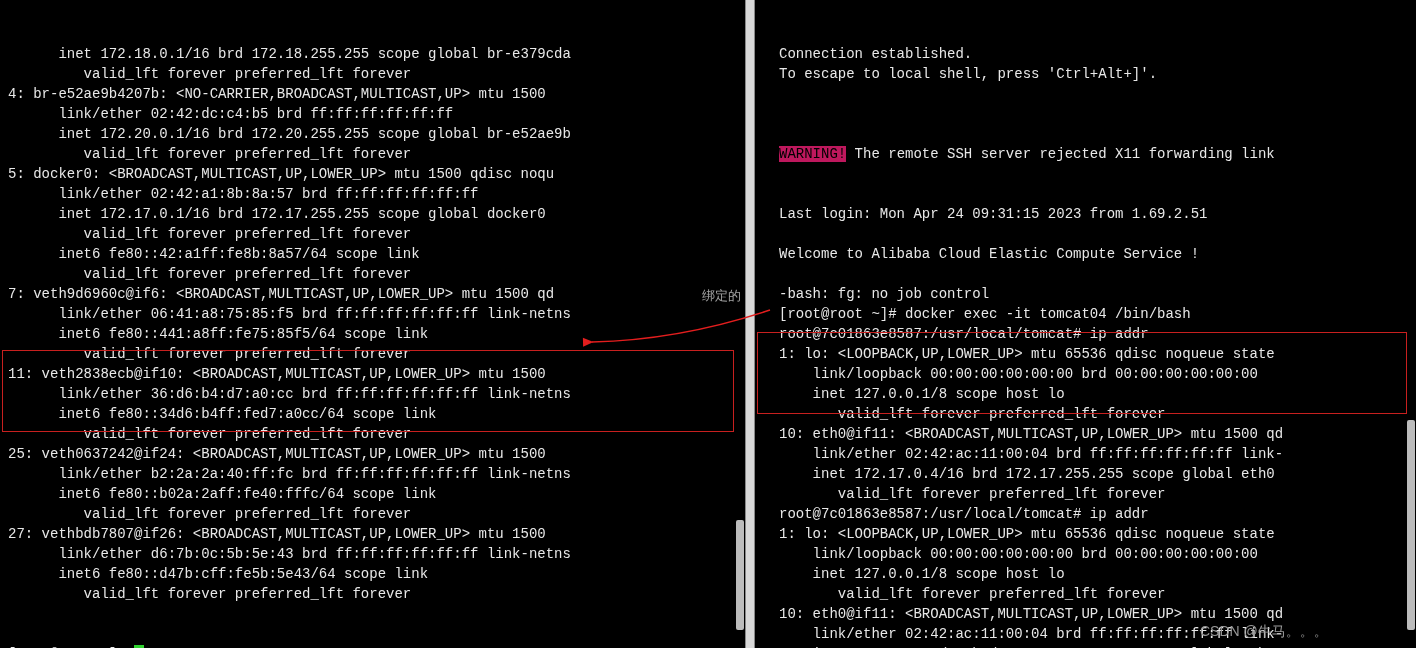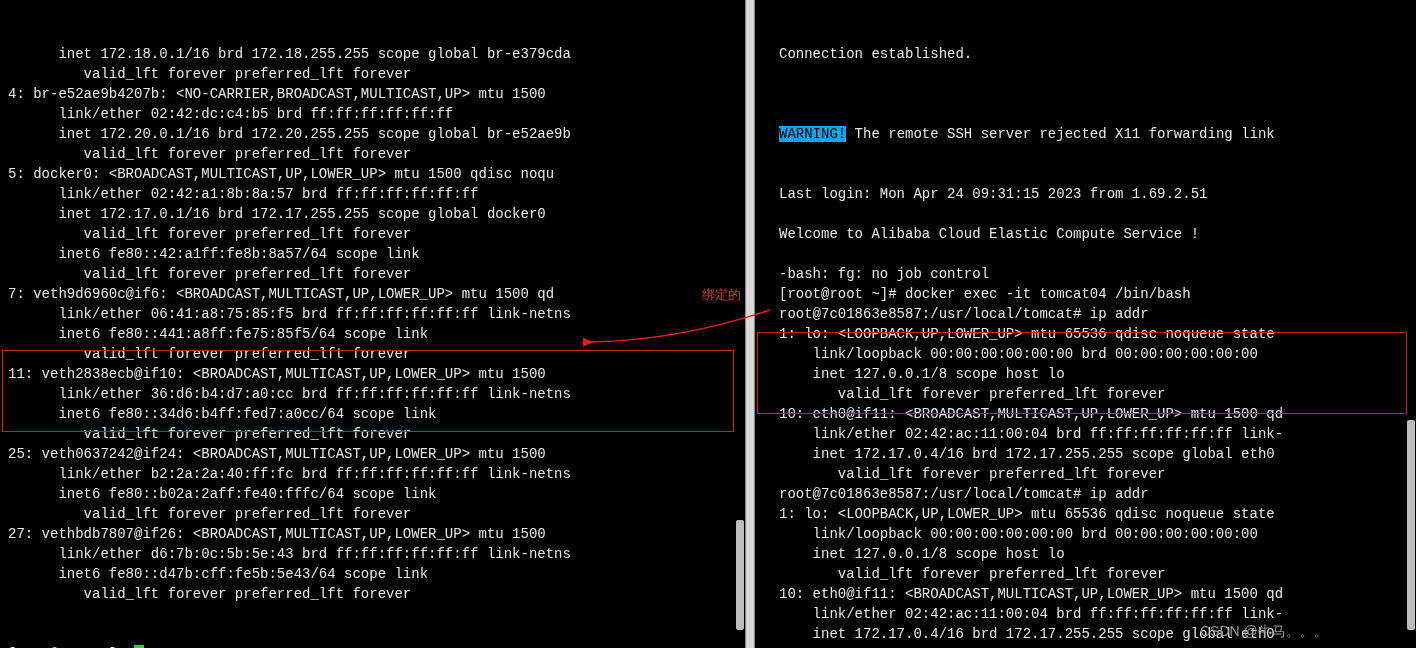--- a/index.html
+++ b/index.html
@@ -22,32 +22,32 @@
   .pane {
     position: relative;
     background: #000;
     white-space: pre;
     overflow: hidden;
   }
   .pane-left { width: 745px; padding: 4px 8px 4px 8px; }
   .divider { width: 10px; background: #d8d8d8; border-left:1px solid #888; border-right:1px solid #888; }
   .pane-right { flex: 1; padding: 4px 4px 4px 24px; }
   .ln { display: block; height: 20px; }
-  .inv { background: #0ea5e9; color: #000; }
+  .inv { background: #be185d; color: #000; }
   .prompt { display: inline; }
   .redbox {
     position: absolute;
     border: 1px solid #c8201f;
     pointer-events: none;
   }
   .annot {
     position: absolute;
-    color: #c2410c;
+    color: #a3a3a3;
     font-size: 13px;
-    font-family: Liberation Mono, monospace;
+    font-family: Liberation Sans, sans-serif;
     pointer-events: none;
   }
   .arrow {
     position: absolute;
     pointer-events: none;
   }
   .cursor-g { display:inline-block; width:10px; height:15px; background:#2fd22f; vertical-align:-2px;}
   .scrollbar {
     position: absolute; right: 0px; top: 0; width: 10px; height: 648px; background: transparent;
   }
@@ -72,21 +72,21 @@
 
     <div class="redbox" style="left:2px; top:350px; width:732px; height:82px;"></div>
     <div class="scrollbar">
       <div class="scroll-thumb" style="top:520px; height:110px;"></div>
     </div>
   </div>
 
   <div class="divider"></div>
 
   <div class="pane pane-right">
-    <div id="right-pre"><span class="ln">Connection established.</span><span class="ln"></span></div>
+    <div id="right-pre"><span class="ln">Connection established.</span><span class="ln">To escape to local shell, press 'Ctrl+Alt+]'.</span><span class="ln"></span></div>
     <span class="ln"><span class="inv">WARNING!</span><span> The remote SSH server rejected X11 forwarding link</span></span>
     <div id="right-post"><span class="ln">Last login: Mon Apr 24 09:31:15 2023 from 1.69.2.51</span><span class="ln"></span><span class="ln">Welcome to Alibaba Cloud Elastic Compute Service !</span><span class="ln"></span><span class="ln">-bash: fg: no job control</span><span class="ln">[root@root ~]# docker exec -it tomcat04 /bin/bash</span><span class="ln">root@7c01863e8587:/usr/local/tomcat# ip addr</span><span class="ln">1: lo: &lt;LOOPBACK,UP,LOWER_UP&gt; mtu 65536 qdisc noqueue state</span><span class="ln">    link/loopback 00:00:00:00:00:00 brd 00:00:00:00:00:00</span><span class="ln">    inet 127.0.0.1/8 scope host lo</span><span class="ln">       valid_lft forever preferred_lft forever</span><span class="ln">10: eth0@if11: &lt;BROADCAST,MULTICAST,UP,LOWER_UP&gt; mtu 1500 qd</span><span class="ln">    link/ether 02:42:ac:11:00:04 brd ff:ff:ff:ff:ff:ff link-</span><span class="ln">    inet 172.17.0.4/16 brd 172.17.255.255 scope global eth0</span><span class="ln">       valid_lft forever preferred_lft forever</span><span class="ln">root@7c01863e8587:/usr/local/tomcat# ip addr</span><span class="ln">1: lo: &lt;LOOPBACK,UP,LOWER_UP&gt; mtu 65536 qdisc noqueue state</span><span class="ln">    link/loopback 00:00:00:00:00:00 brd 00:00:00:00:00:00</span><span class="ln">    inet 127.0.0.1/8 scope host lo</span><span class="ln">       valid_lft forever preferred_lft forever</span><span class="ln">10: eth0@if11: &lt;BROADCAST,MULTICAST,UP,LOWER_UP&gt; mtu 1500 qd</span><span class="ln">    link/ether 02:42:ac:11:00:04 brd ff:ff:ff:ff:ff:ff link-</span><span class="ln">    inet 172.17.0.4/16 brd 172.17.255.255 scope global eth0</span></div>
     
 
     <div class="redbox" style="left:2px; top:332px; width:650px; height:82px;"></div>
     <div class="scrollbar">
       <div class="scroll-thumb" style="top:420px; height:210px;"></div>
     </div>
   </div>
 

